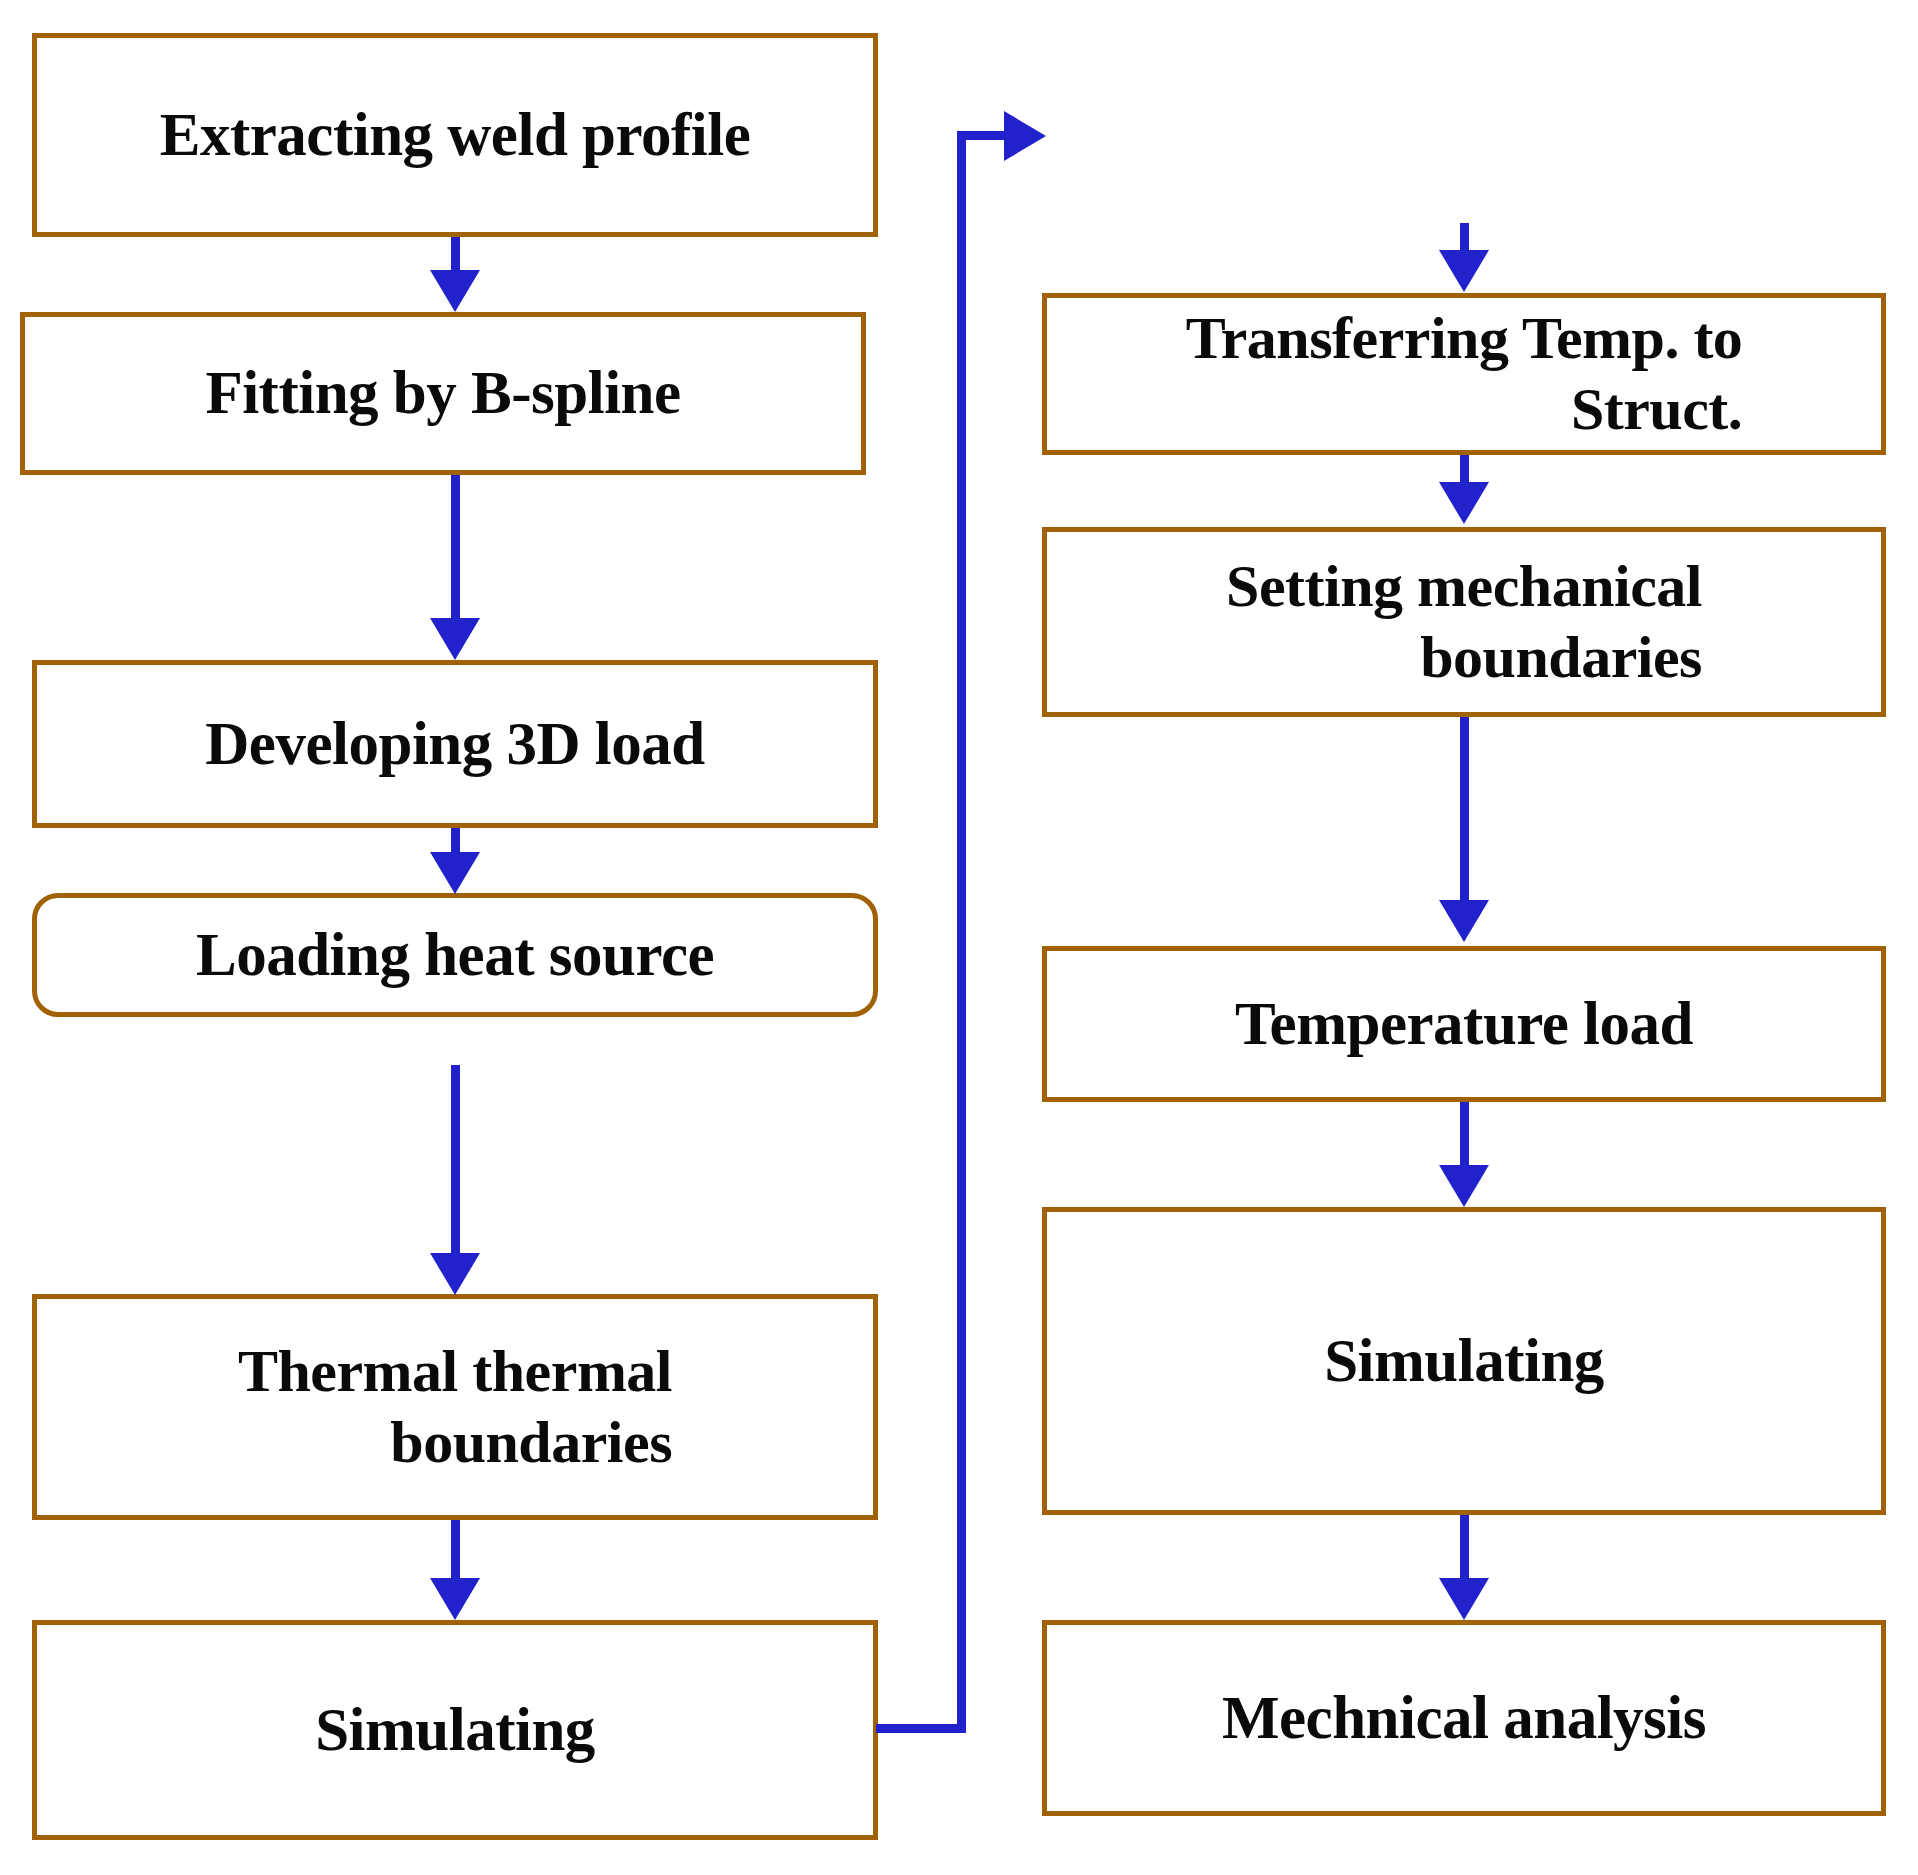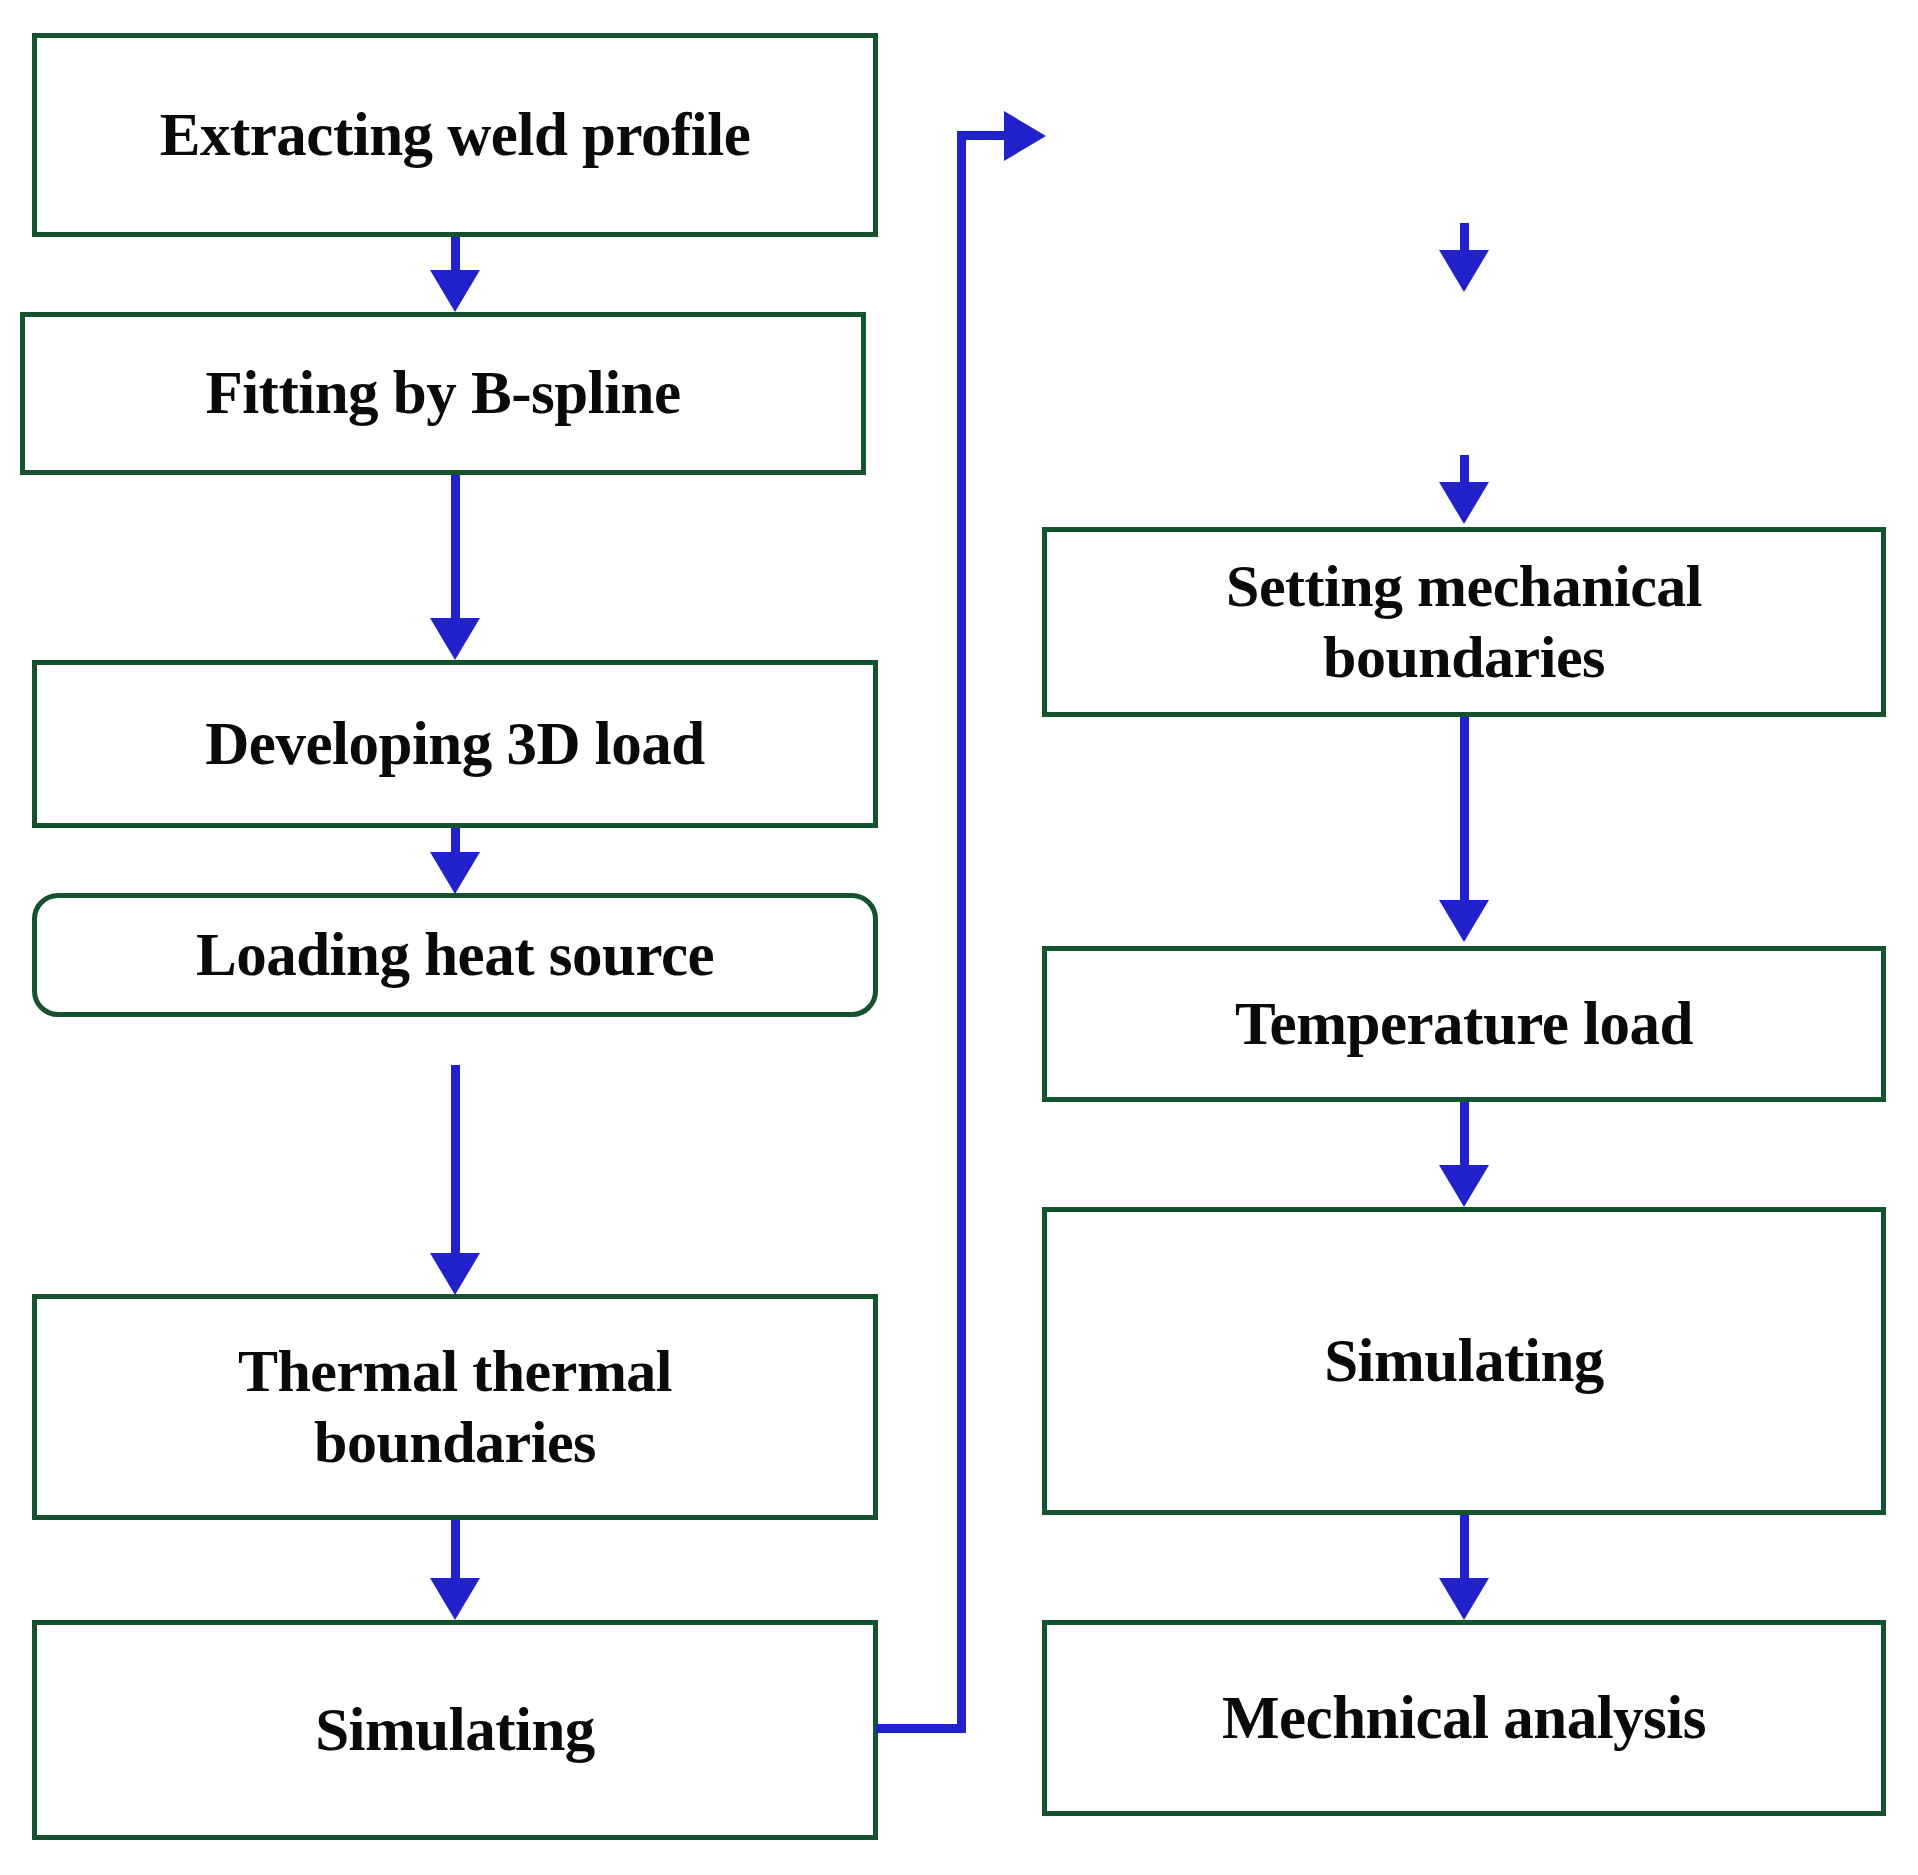--- a/index.html
+++ b/index.html
@@ -14,25 +14,25 @@
     position: relative;
     width: 1918px;
     height: 1875px;
     background: #ffffff;
     overflow: hidden;
   }
   .node {
     position: absolute;
     box-sizing: border-box;
     background: #ffffff;
-    border: 5px solid #14532d;
+    border: 5px solid #a16207;
     display: flex;
     align-items: center;
     justify-content: center;
-    text-align: center;
+    text-align: right;
   }
   .node-label {
     font-family: "Liberation Serif", "DejaVu Serif", serif;
     font-weight: bold;
     font-size: 61px;
     line-height: 1.12;
     color: #0a0a0a;
     letter-spacing: -0.5px;
     padding: 0 14px;
     white-space: pre-line;
@@ -92,20 +92,24 @@
   <div class="node" style="left:32px; top:1294px; width:846px; height:226px;">
     <span class="node-label two-line">Thermal thermal
 boundaries</span>
   </div>
 
   <div class="node" style="left:32px; top:1620px; width:846px; height:220px;">
     <span class="node-label">Simulating</span>
   </div>
 
 
+  <div class="node" style="left:1042px; top:293px; width:844px; height:162px;">
+    <span class="node-label two-line">Transferring Temp. to
+Struct.</span>
+  </div>
 
   <div class="node" style="left:1042px; top:527px; width:844px; height:190px;">
     <span class="node-label two-line">Setting mechanical
 boundaries</span>
   </div>
 
   <div class="node" style="left:1042px; top:946px; width:844px; height:156px;">
     <span class="node-label">Temperature load</span>
   </div>
 

